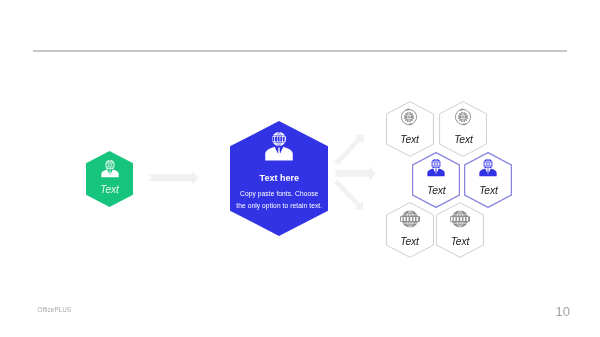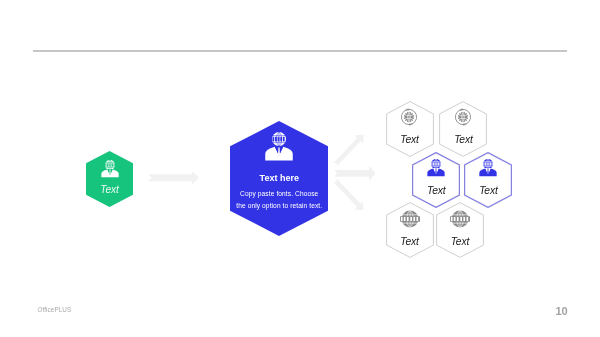--- a/index.html
+++ b/index.html
@@ -2,21 +2,21 @@
 <html><head>
 <meta charset="utf-8">
 <title>Slide</title>
 <style>
   html,body{margin:0;padding:0;}
   body{width:600px;height:337px;background:#fff;font-family:"Liberation Sans",sans-serif;overflow:hidden;}
   .slide{position:relative;width:600px;height:337px;background:#ffffff;}
 
   .divider{position:absolute;left:33px;top:50.2px;width:534px;height:1.5px;background:#c6c6c6;}
   .footer-brand{position:absolute;left:37.5px;top:306px;font-size:6.3px;color:#a9a9a9;letter-spacing:.1px;line-height:8px;}
-  .page-num{position:absolute;left:555.5px;top:306.5px;font-size:11px;font-weight:bold;color:#a3a3a3;line-height:9px;}
+  .page-num{position:absolute;left:555.5px;top:306.5px;font-size:13px;font-weight:normal;color:#a3a3a3;line-height:9px;}
 
   
   .hex{position:absolute;}
   .hex > svg{position:absolute;left:0;top:0;display:block;}
   .hex .hex-label{position:absolute;left:0;width:100%;text-align:center;
       font-style:italic;font-weight:normal;white-space:nowrap;}
   .hex .hex-icon{position:absolute;}
 
   
   #src-hex{left:86px;top:151px;width:47px;height:56.5px;}

